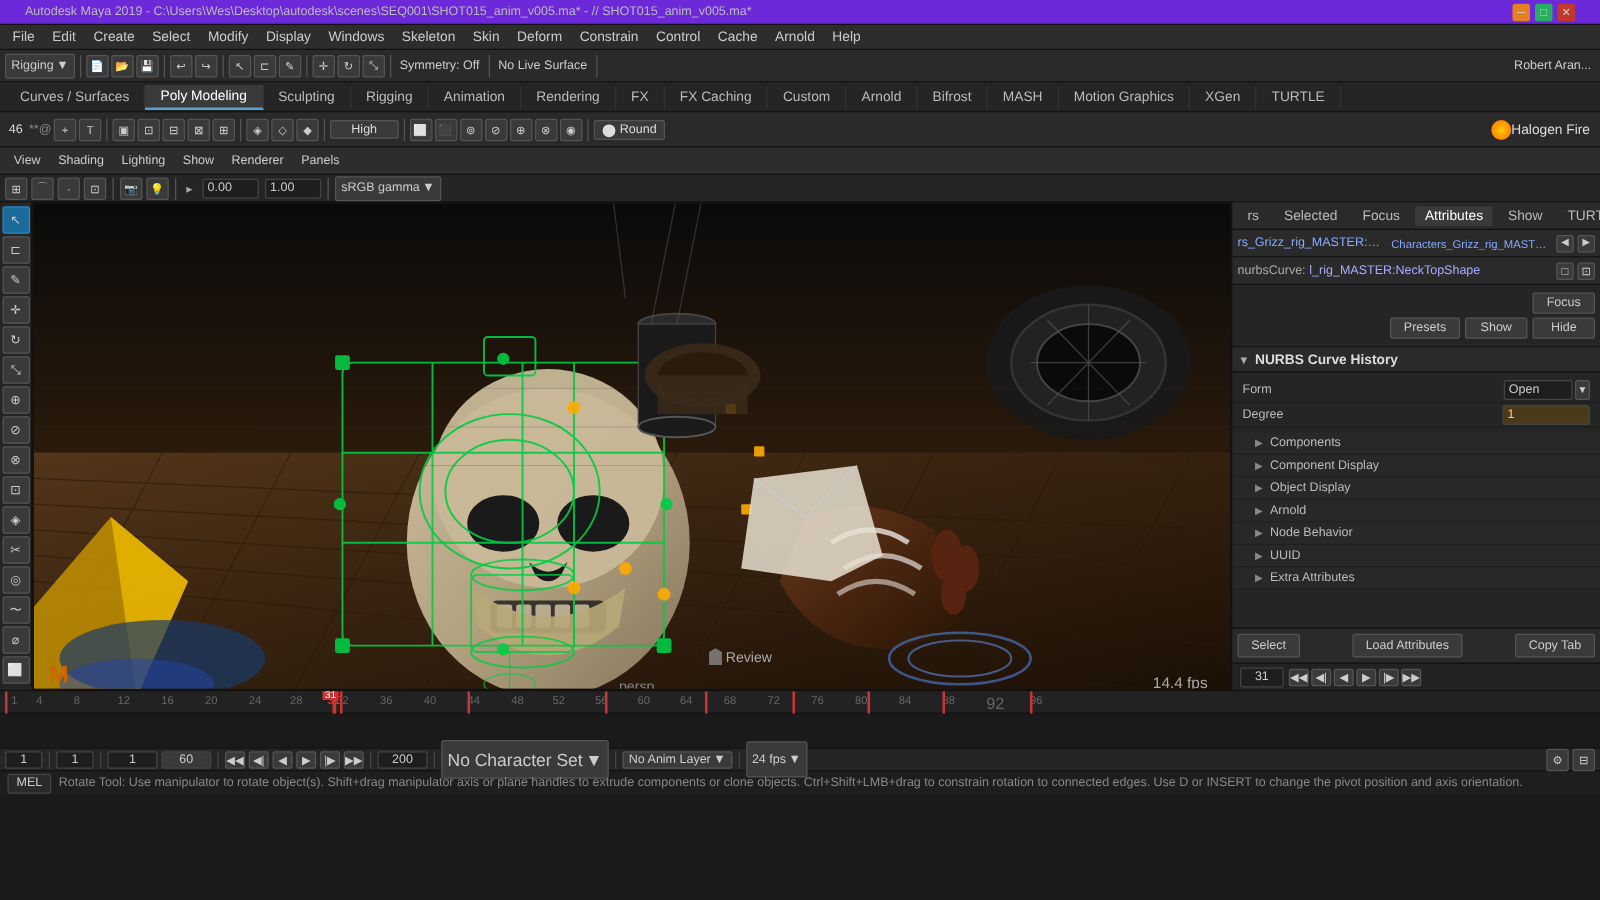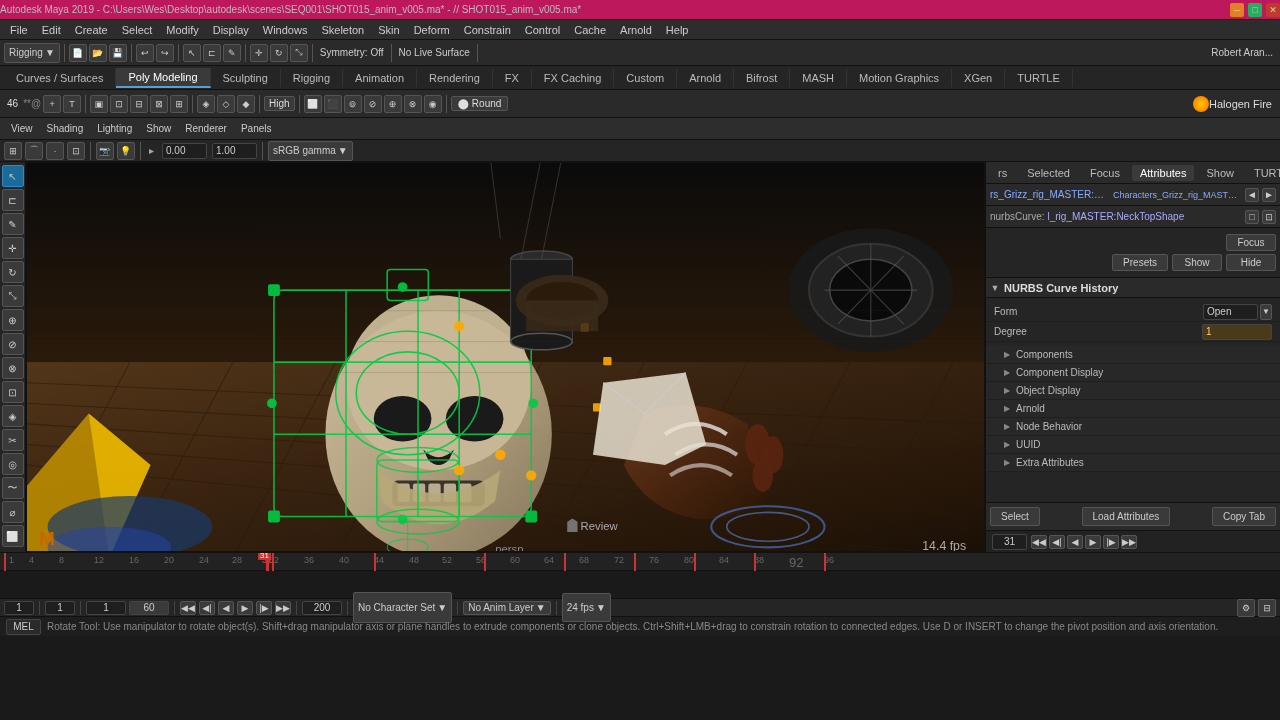--- a/index.html
+++ b/index.html
@@ -1,25 +1,25 @@
 <!DOCTYPE html>
 <html><head>
   <meta charset="utf-8">
   <style>
     * { margin: 0; padding: 0; box-sizing: border-box; }
     body { width: 1280px; height: 720px; background: #1a1a1a; font-family: 'Arial', sans-serif; font-size: 11px; color: #ccc; overflow: hidden; }
 
     
     #title-bar {
       height: 20px;
-      background: #be185d;
+      background: #6d28d9;
       display: flex;
       align-items: center;
       justify-content: space-between;
-      padding: 0 0;
+      padding: 0 20px;
       border-bottom: 1px solid #111;
     }
     #title-bar .title-text { font-size: 10px; color: #bbb; }
     #title-bar .win-controls { display: flex; gap: 4px; }
     #title-bar .win-btn { width: 14px; height: 14px; background: #555; border-radius: 2px; display: flex; align-items: center; justify-content: center; font-size: 9px; color: #ccc; cursor: pointer; }
     #title-bar .win-btn.close { background: #c0392b; }
     #title-bar .win-btn.max { background: #27ae60; }
     #title-bar .win-btn.min { background: #e67e22; }
 
     
@@ -469,21 +469,21 @@
       display: flex;
       align-items: center;
       justify-content: center;
       cursor: pointer;
       font-size: 9px;
       color: #ccc;
     }
 
     
     .quality-btn {
-      padding: 1px 4px;
+      padding: 1px 16px;
       background: #3a3a3a;
       border: 1px solid #555;
       border-radius: 2px;
       font-size: 10px;
       color: #ddd;
       cursor: pointer;
     }
 
     
     ::-webkit-scrollbar { width: 6px; }
@@ -1086,21 +1086,21 @@
 
   <div class="playback-btn">◀◀</div>
   <div class="playback-btn">◀|</div>
   <div class="playback-btn">◀</div>
   <div class="playback-btn">▶</div>
   <div class="playback-btn">|▶</div>
   <div class="playback-btn">▶▶</div>
   <div class="ctrl-sep"></div>
   <input type="text" class="range-input" value="200" style="">
   <div class="ctrl-sep"></div>
-  <div class="toolbar-dropdown" style="font-size:10px;padding:0 4px;height:31px;align-items:center;">
+  <div class="toolbar-dropdown" style="font-size:14px;padding:0 4px;height:31px;align-items:center;">
     <span>No Character Set</span>
     <span>▼</span>
   </div>
   <div class="ctrl-sep"></div>
   <div class="toolbar-dropdown" style="font-size:10px;padding:0 4px;height:14px;">
     <span>No Anim Layer</span>
     <span>▼</span>
   </div>
   <div class="ctrl-sep"></div>
   <div class="toolbar-dropdown" style="font-size:10px;padding:0 4px;height:29px;">

